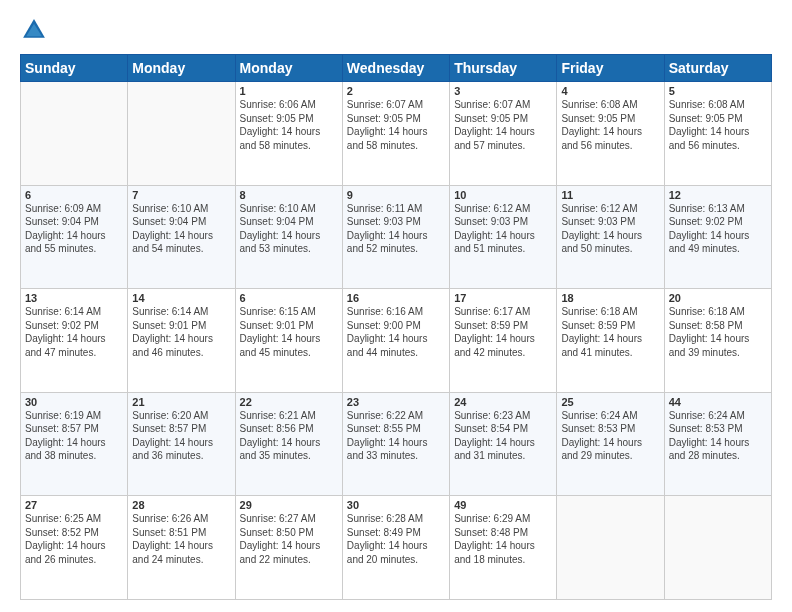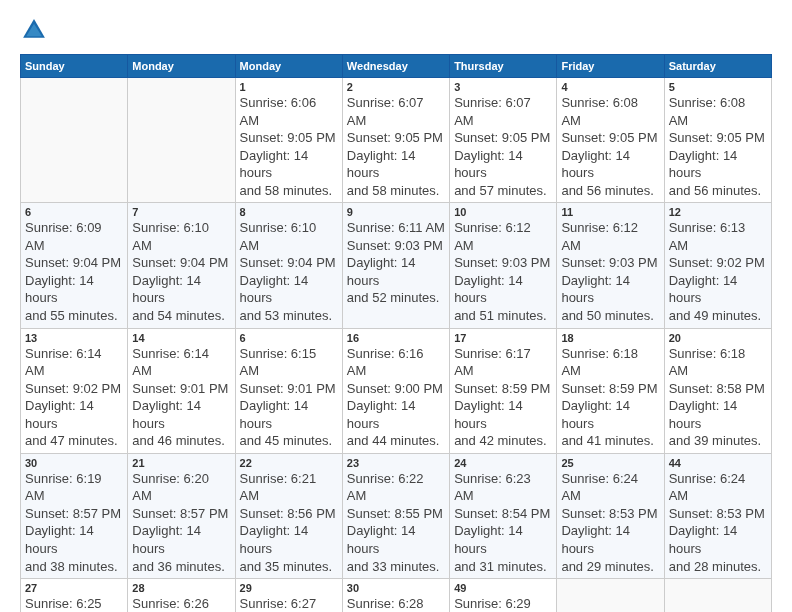--- a/index.html
+++ b/index.html
@@ -61,21 +61,21 @@
       color: #555;
     }
     .calendar {
       width: 100%;
       border-collapse: collapse;
       flex: 1;
     }
     .calendar th {
       background: #1a6aad;
       color: #fff;
-      font-size: 11px;
+      font-size: 14px;
       font-weight: bold;
       padding: 5px 4px;
       text-align: left;
       border: 1px solid #1558a0;
     }
     .calendar td {
       border: 1px solid #ccc;
       vertical-align: top;
       padding: 3px 4px;
       width: 14.28%;
@@ -87,21 +87,21 @@
       background: #f5f8fc;
     }
     .day-num {
       font-size: 11px;
       font-weight: bold;
       color: #333;
       display: block;
       margin-bottom: 1px;
     }
     .day-info {
-      font-size: 13px;
+      font-size: 10px;
       color: #444;
       line-height: 1.35;
     }
     td.empty {
       background: #f9f9f9;
     }
   </style>
 </head>
 <body>
 

